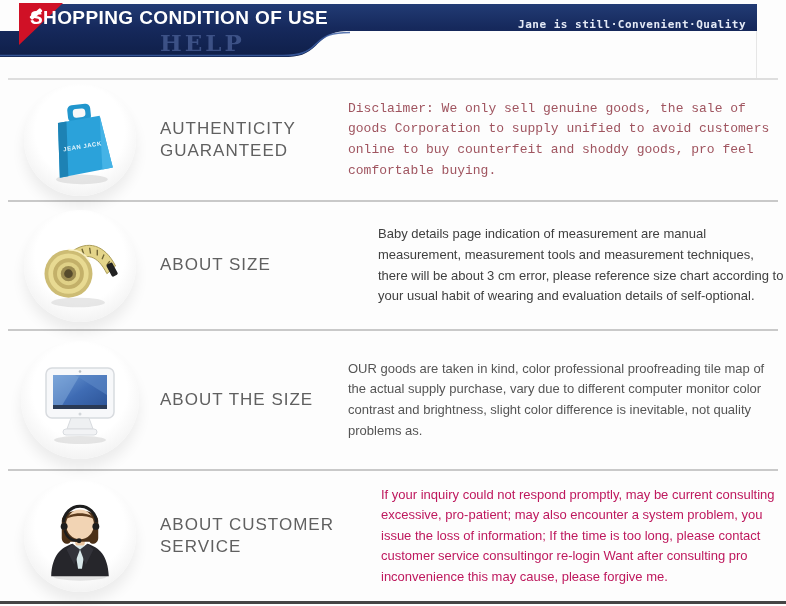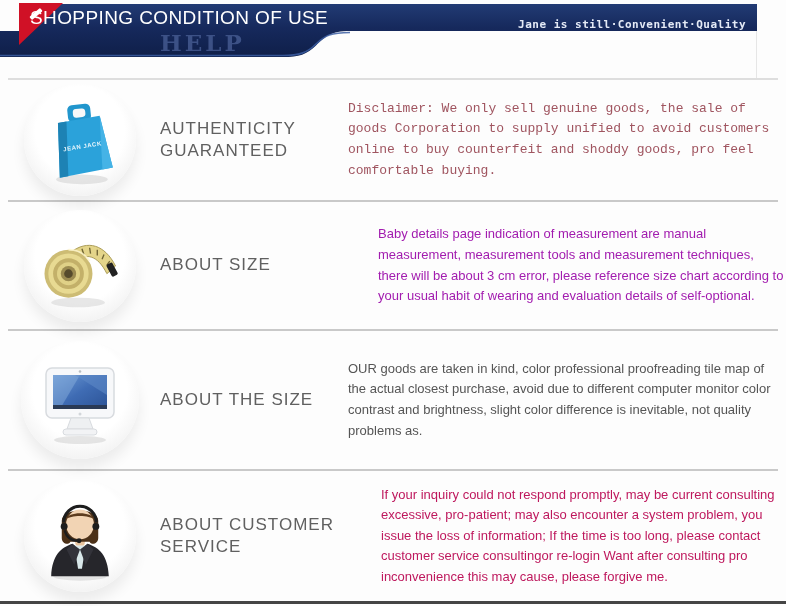--- a/index.html
+++ b/index.html
@@ -8,21 +8,21 @@
     --disclaimer:#a05560; --tagline-gray:#c4c4c4; --bottom-line:#454545;
   }
   *{margin:0;padding:0;box-sizing:border-box;}
   html,body{background:#ffffff;}
   body{font-family:"Liberation Sans",sans-serif;}
   .page{position:relative;width:786px;height:606px;background:#fdfdfd;overflow:hidden;}
 
   
   .header{position:relative;width:786px;height:80px;}
   .header svg{position:absolute;left:0;top:0;}
-  .page-title{position:absolute;left:30px;top:7px;color:#ffffff;font-size:19px;font-weight:normal;
+  .page-title{position:absolute;left:30px;top:7px;color:#ffffff;font-size:19px;font-weight:bold;
     letter-spacing:.4px;white-space:nowrap;}
   .ghost-help{position:absolute;left:160px;top:29px;color:var(--ghost);opacity:.85;
     font-family:"DejaVu Serif",serif;font-weight:bold;font-size:23px;letter-spacing:3px;}
   .tag-top{position:absolute;right:40px;top:18px;color:#e4eaf6;font-size:11px;font-weight:bold;
     font-family:"DejaVu Sans Mono",monospace;letter-spacing:.5px;white-space:pre;}
   .tag-bottom{position:absolute;right:32px;top:41px;color:var(--tagline-gray);font-size:14px;
     letter-spacing:1.2px;white-space:pre;}
   .header-rule{position:absolute;left:8px;right:8px;top:78px;height:2px;background:#dedede;}
 
   
@@ -115,21 +115,21 @@
             <circle cx="38" cy="58" r="21" fill="#e8da92"></circle>
             <circle cx="38" cy="58" r="16" fill="#c3b069"></circle>
             <circle cx="38" cy="58" r="12" fill="#e0d187"></circle>
             <circle cx="38" cy="58" r="8" fill="#9b8a50"></circle>
             <circle cx="38" cy="58" r="4.5" fill="#564a2c"></circle>
             <path d="M38,33 A25,25 0 0 1 60,45" fill="none" stroke="#fff6cf" stroke-width="2" opacity="0.8"></path>
           </svg>
         </div>
       </div>
       <h2 class="title-col">ABOUT SIZE</h2>
-      <p class="text-col" style="color: #a21caf; margin-left: 36px;">Baby details page indication of measurement are manual measurement, measurement tools and measurement techniques, there will be about 3 cm error, please reference size chart according to your usual habit of wearing and evaluation details of self-optional.</p>
+      <p class="text-col" style="color: #404040; margin-left: 36px;">Baby details page indication of measurement are manual measurement, measurement tools and measurement techniques, there will be about 3 cm error, please reference size chart according to your usual habit of wearing and evaluation details of self-optional.</p>
     </section>
 
     <div class="divider"></div>
 
     <section class="row row-3">
       <div class="icon-col">
         <div class="icon-wrap">
           <svg width="100" height="100" viewBox="0 0 100 100">
             <defs>
               <linearGradient id="screenGrad" x1="0" y1="0" x2="1" y2="1">
@@ -145,21 +145,21 @@
             <path d="M45,25 L77,25 L77,45 Z" fill="#5d88c6" opacity="0.6"></path>
             <rect x="23" y="55" width="54" height="4" fill="#2a3a55"></rect>
             <circle cx="50" cy="21.5" r="1.3" fill="#b9bec4"></circle>
             <circle cx="50" cy="64" r="1.5" fill="#d2d6da"></circle>
             <path d="M41,68 L59,68 L63,79 L37,79 Z" fill="#eef0f2" stroke="#d8dbdf" stroke-width="1"></path>
             <rect x="33" y="79" width="34" height="6" rx="3" fill="#f2f3f5" stroke="#d8dbdf" stroke-width="1"></rect>
           </svg>
         </div>
       </div>
       <h2 class="title-col">ABOUT THE SIZE</h2>
-      <p class="text-col" style="color: rgb(85, 85, 85);">OUR goods are taken in kind, color professional proofreading tile map of the actual closest purchase, avoid due to different computer monitor color contrast and brightness, slight color difference is inevitable, not quality problems as.</p>
+      <p class="text-col" style="color: rgb(85, 85, 85);">OUR goods are taken in kind, color professional proofreading tile map of the actual supply purchase, vary due to different computer monitor color contrast and brightness, slight color difference is inevitable, not quality problems as.</p>
     </section>
 
     <div class="divider"></div>
 
     <section class="row row-4">
       <div class="icon-col">
         <div class="icon-wrap">
           <svg width="96" height="96" viewBox="0 0 100 100">
             <ellipse cx="50" cy="92" rx="28" ry="4.5" fill="#cfcfcf" opacity="0.55"></ellipse>
 

